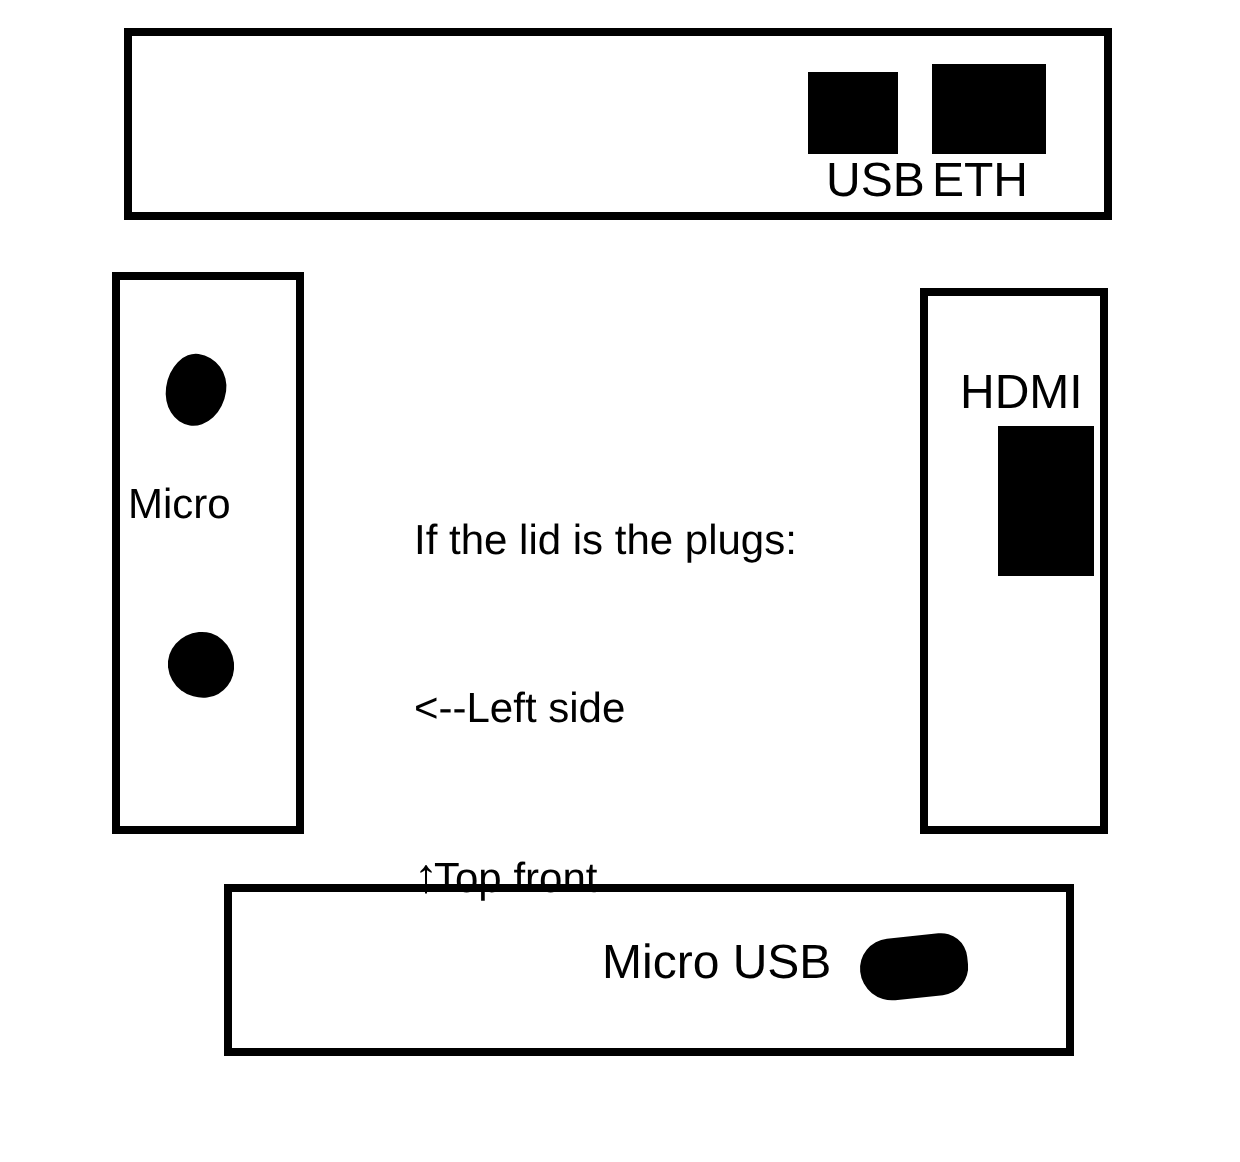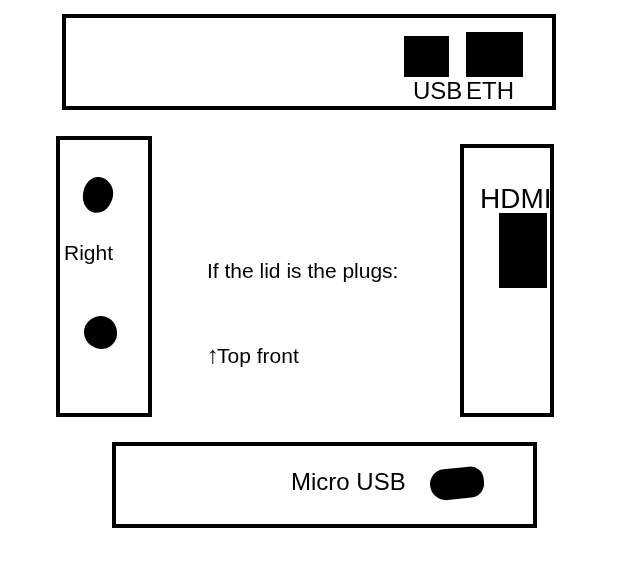--- a/index.html
+++ b/index.html
@@ -61,30 +61,30 @@
     left: 4px; top: 98px;
     font-size: 21px;
     line-height: 29px;
     white-space: nowrap;
   }
 
   
   .hdmi-label {
     position: absolute;
     left: 16px; top: 37px;
-    font-size: 28px;
+    font-size: 24px;
     line-height: 1;
     white-space: nowrap;
   }
   .port-hdmi { left: 35px; top: 65px; width: 48px; height: 75px; }
 
   
   .microusb-label {
     position: absolute;
-    left: 175px; top: 24px;
+    left: 185px; top: 24px;
     font-size: 24px;
     line-height: 1;
     white-space: nowrap;
   }
   .blob-microusb {
     left: 314px; top: 22px; width: 54px; height: 31px;
     border-radius: 16px 14px 15px 17px;
     transform: rotate(-6deg);
   }
 
@@ -110,35 +110,36 @@
   <div class="panel panel-top">
     <div class="port port-usb"></div>
     <div class="port port-eth"></div>
     <div class="port-label label-usb">USB</div>
     <div class="port-label label-eth">ETH</div>
   </div>
 
   <div class="panel panel-left">
     <div class="blob blob-switch-top"></div>
     <div class="switch-label">
-      <div>Right</div>
+      <div>Micro</div>
     </div>
     <div class="blob blob-switch-bottom"></div>
   </div>
 
   <div class="panel panel-right">
     <div class="hdmi-label">HDMI</div>
     <div class="port port-hdmi"></div>
   </div>
 
   <div class="panel panel-bottom">
     <div class="microusb-label">Micro USB</div>
     <div class="blob blob-microusb"></div>
   </div>
 
   <div class="center-note">
     <div class="note-line">If the lid is the plugs:</div>
+    <div class="note-line">&lt;--Left side</div>
     <div class="note-line"><span class="up-arrow">↑</span><span>Top front</span></div>
     
     
   </div>
 
 </div>
 
 </body></html>

